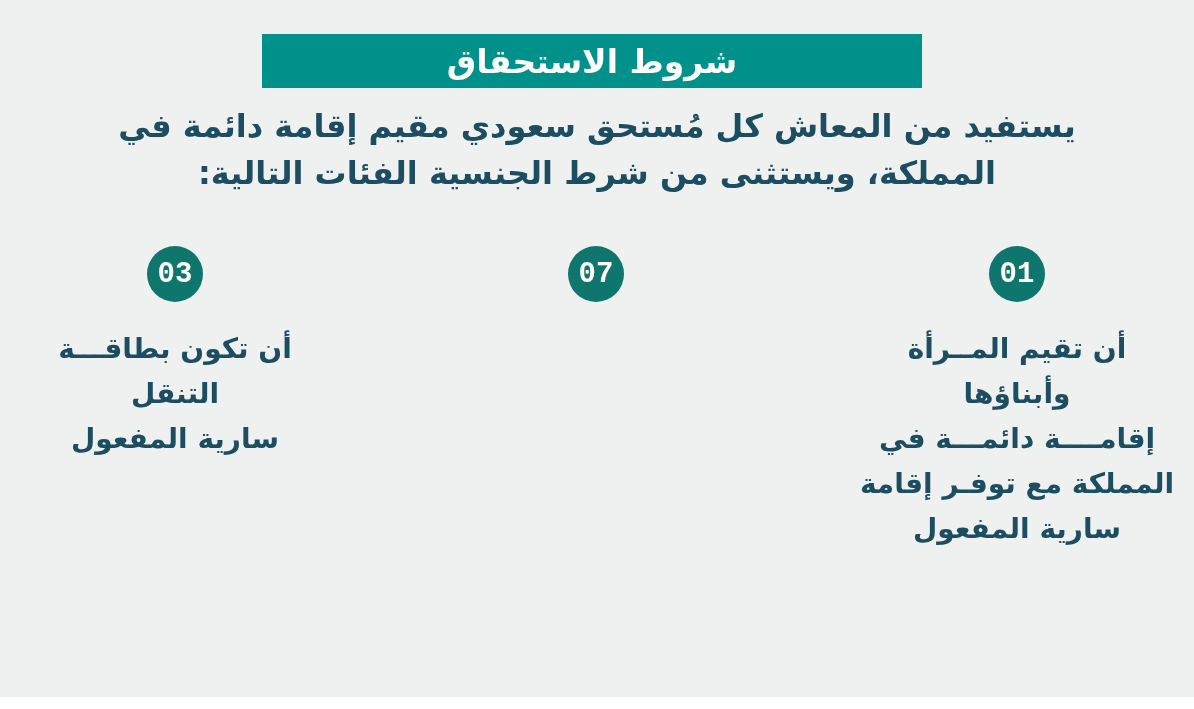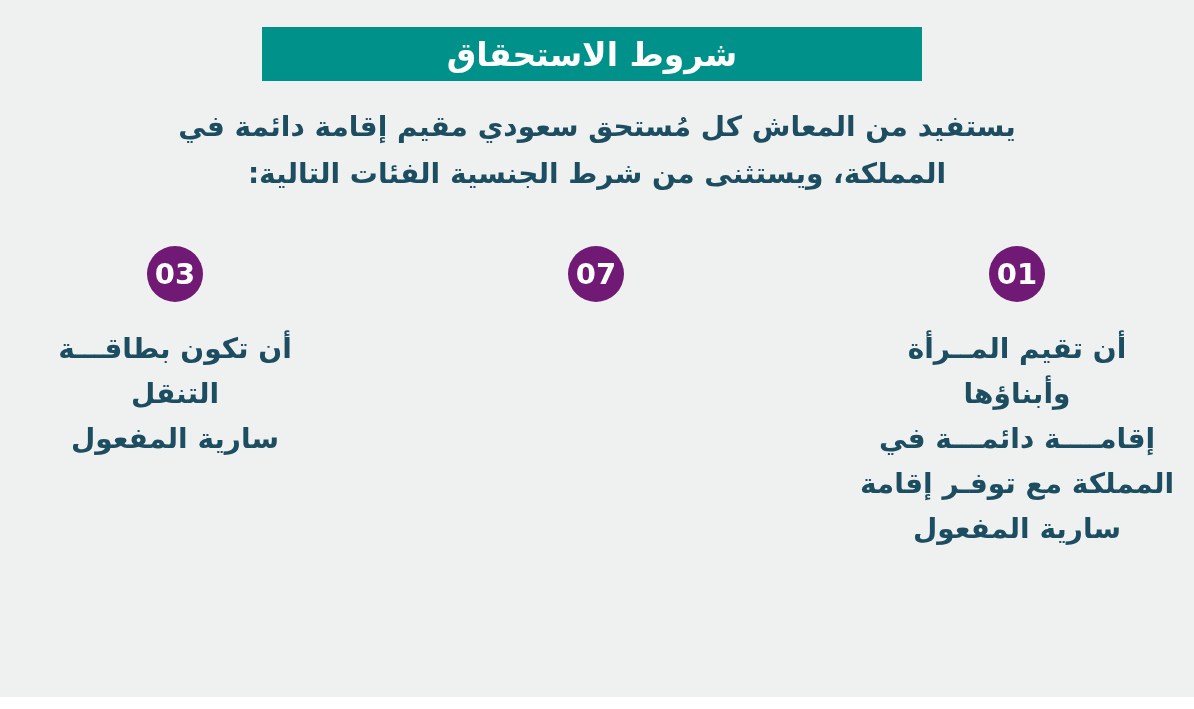--- a/index.html
+++ b/index.html
@@ -13,40 +13,40 @@
     direction: rtl;
   }
   .bg {
     position: absolute;
     top: 0; left: 0;
     width: 1194px; height: 697px;
     background: #eff1f0;
   }
   .banner {
     position: absolute;
-    top: 27px; left: 262px;
+    top: 34px; left: 262px;
     width: 660px; height: 54px;
     background: #00928A;
     display: flex;
     align-items: center;
     justify-content: center;
   }
   .banner-title {
     color: #ffffff;
     font-size: 33px;
     font-weight: bold;
     letter-spacing: 0.5px;
   }
   .intro {
     position: absolute;
     top: 103px; left: 40px;
     width: 1114px;
     text-align: center;
     color: #1C4D60;
-    font-size: 28px;
+    font-size: 32px;
     font-weight: bold;
     line-height: 47px;
     white-space: pre-line;
   }
   .columns {
     position: absolute;
     top: 246px; left: 0;
     width: 1194px;
     box-sizing: border-box;
     padding: 0 12px 0 10px; 
@@ -55,28 +55,29 @@
   }
   .column {
     width: 330px;
     display: flex;
     flex-direction: column;
     align-items: center;
   }
   .badge {
     width: 56px; height: 56px;
     border-radius: 50%;
-    background: #701a75;
+    background: #0f766e;
     color: #ffffff;
     display: flex;
     align-items: center;
     justify-content: center;
     font-size: 29px;
     font-weight: bold;
     flex: 0 0 auto;
+    font-family: Liberation Mono, monospace;
   }
   .item-heading {
     margin-top: 9px;
     color: #2EA46A;
     font-size: 28px;
     font-weight: bold;
     line-height: 38px;
     text-align: center;
     white-space: pre-line;
     width: 100%;

